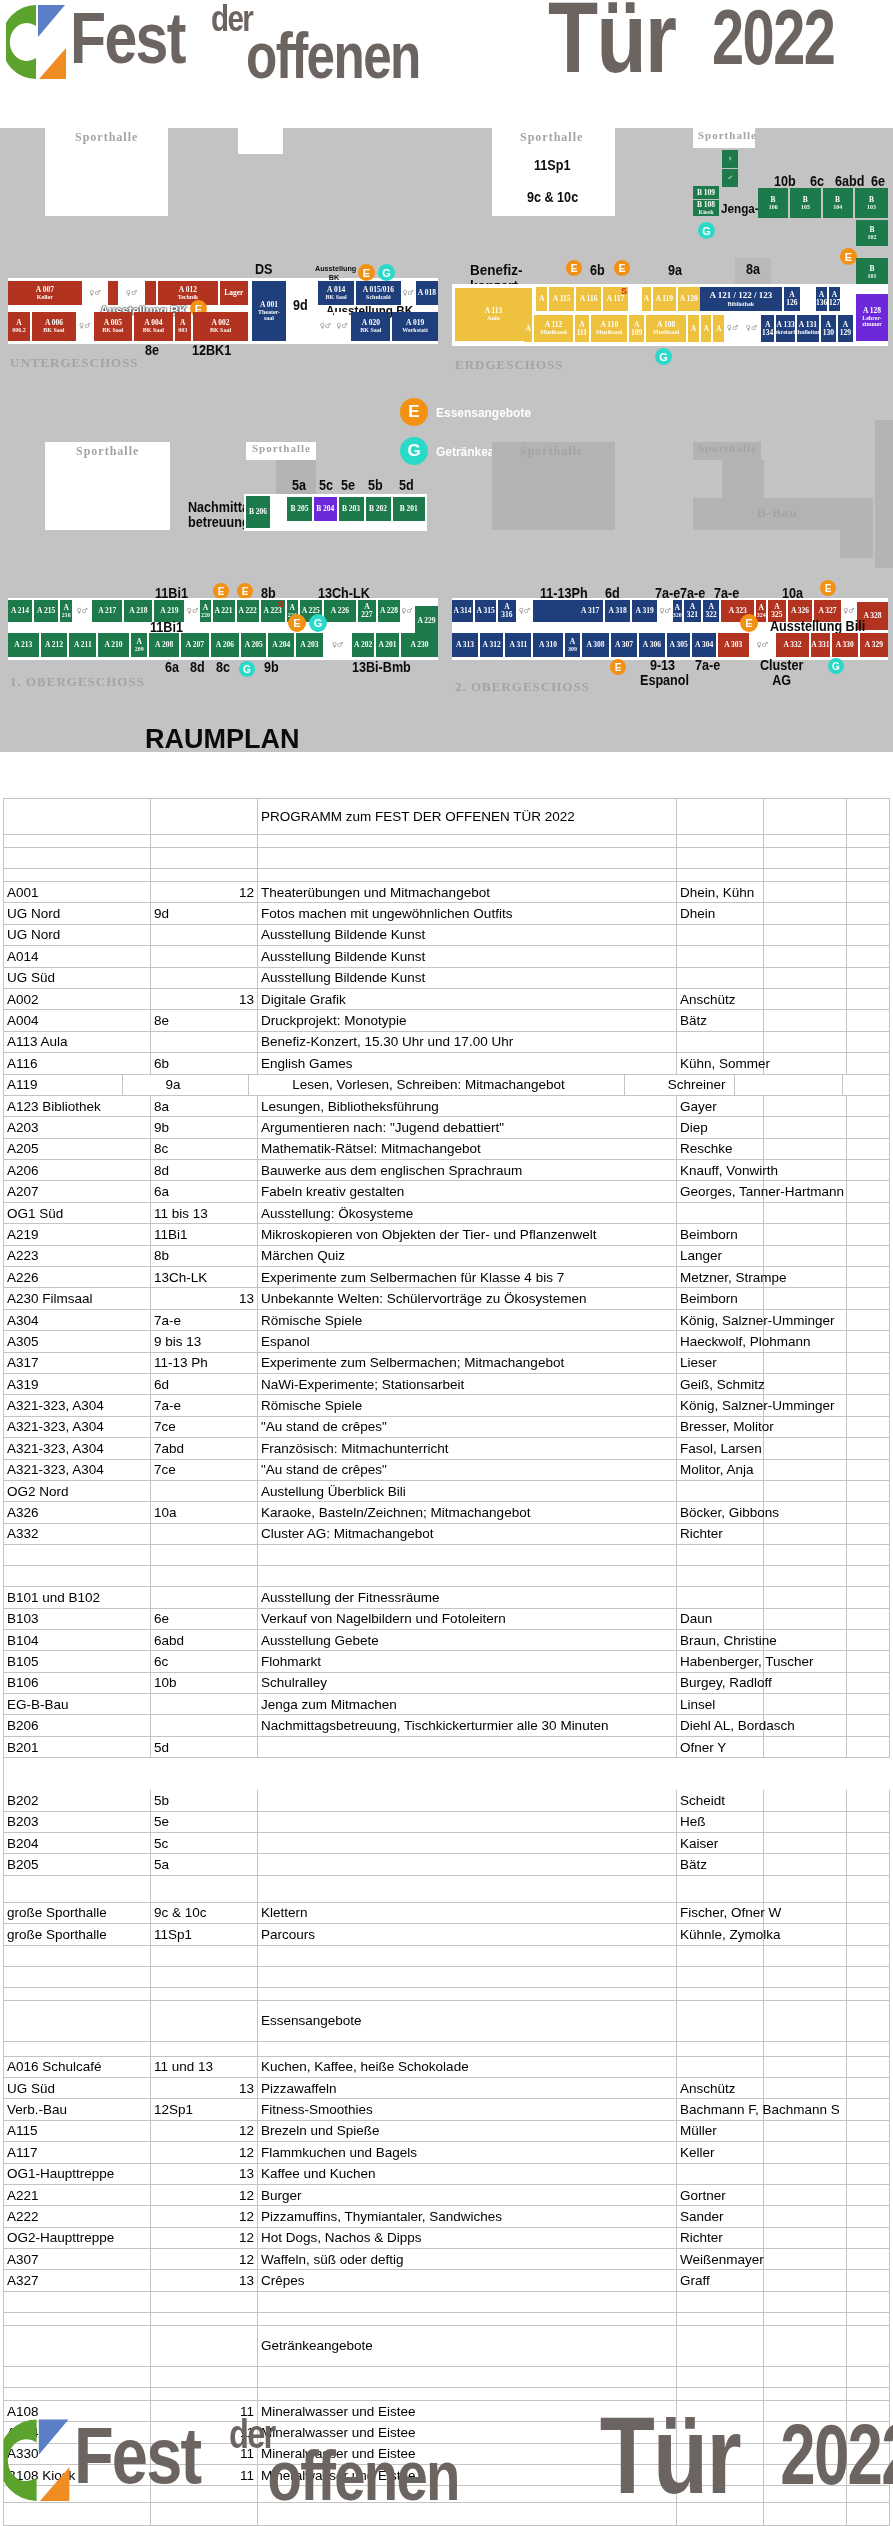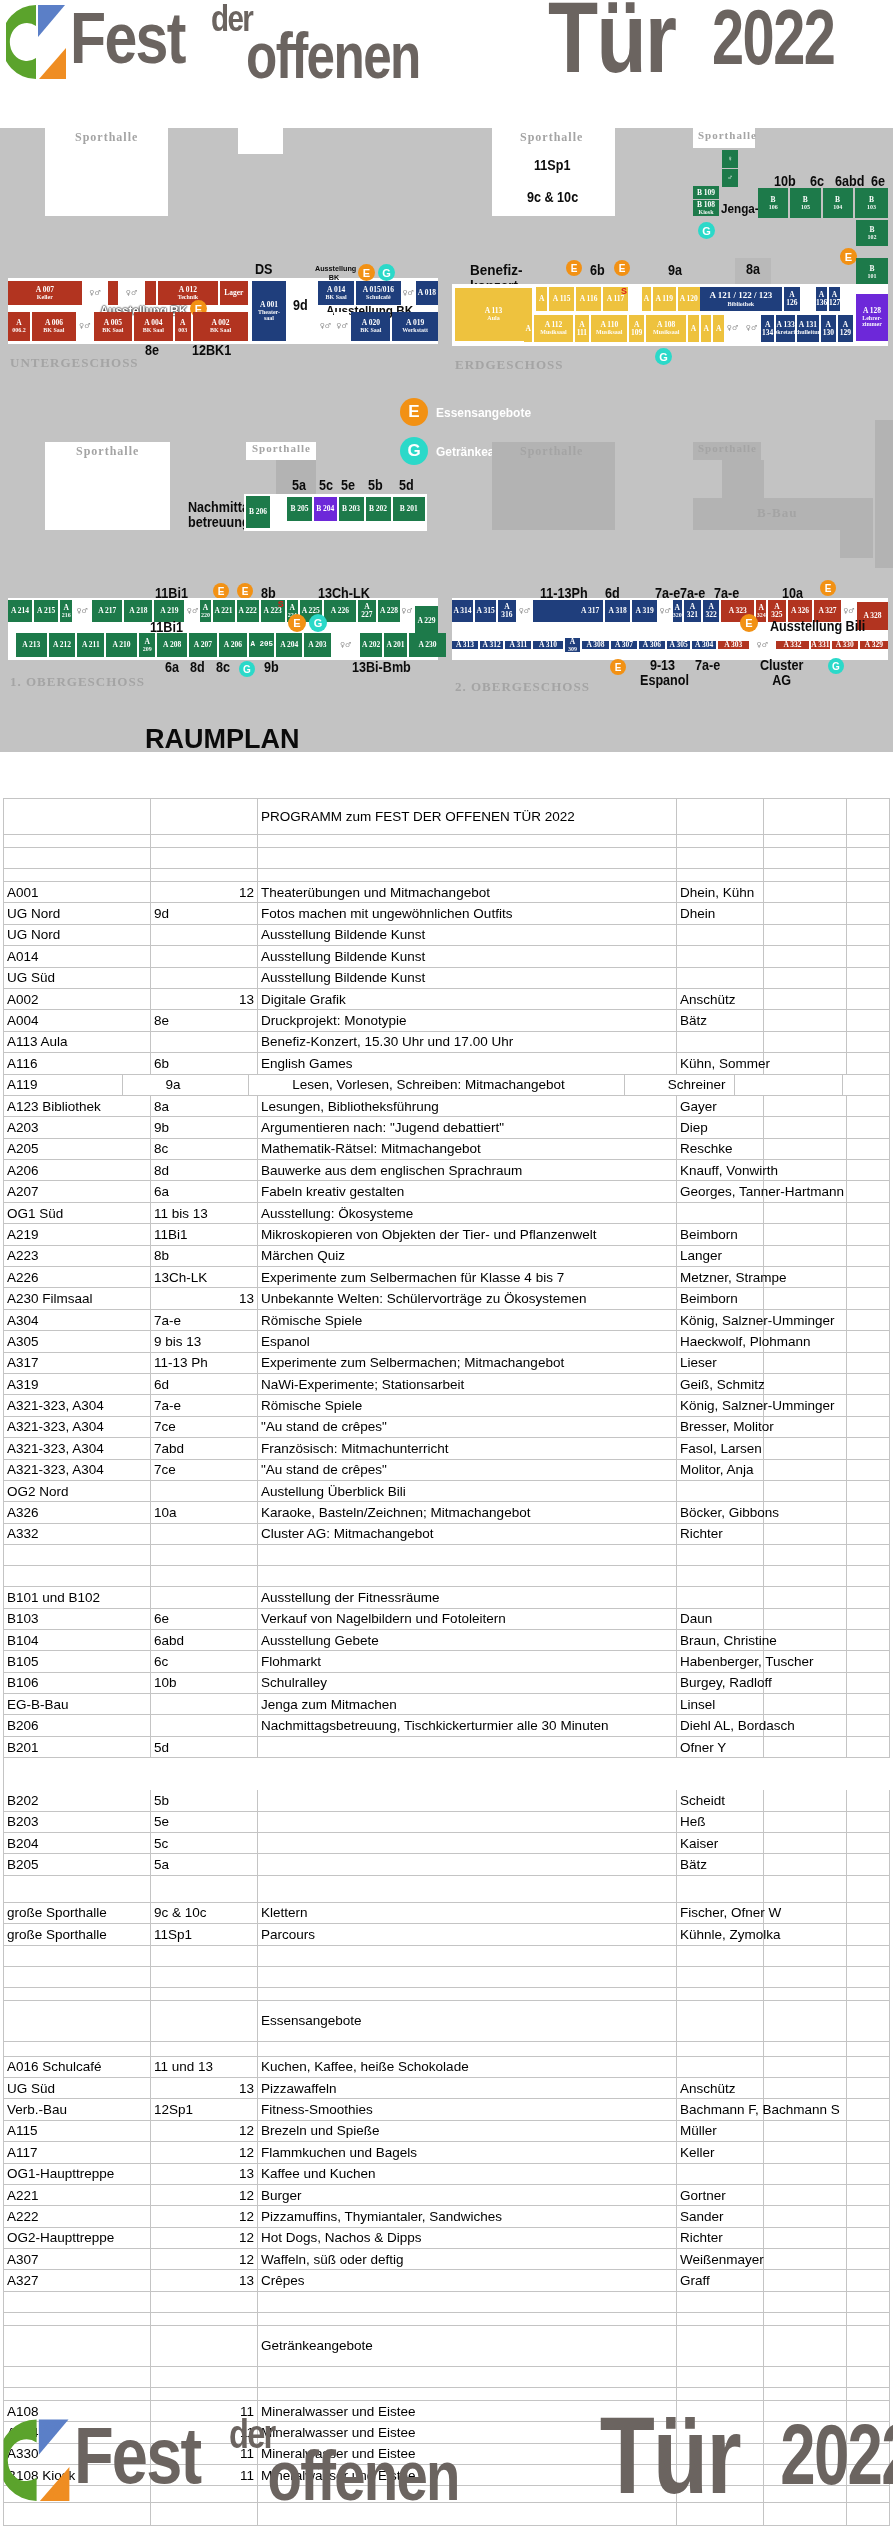--- a/index.html
+++ b/index.html
@@ -433,21 +433,21 @@
         <div class="rn">A 228</div>
       </div>
       <div class="room wc" style="flex-grow: 0.5; background: rgb(255, 255, 255);">♀♂</div>
     </div>
     <div class="room" style="left: 415px; top: 478px; width: 23px; height: 30px; background: rgb(29, 122, 74);">
       <div class="rn">A 229</div>
     </div>
     <div class="lbl" style="left: 150px; top: 492px; font-size: 14px;">11Bi1</div>
     <div class="badge" style="left: 288px; top: 486px; width: 18px; height: 18px; background: rgb(242, 145, 20); font-size: 11px;">E</div>
     <div class="badge" style="left: 309px; top: 486px; width: 18px; height: 18px; background: rgb(43, 217, 201); font-size: 11px;">G</div>
-    <div class="prow" style="left: 16px; top: 505px; width: 430px; height: 24px;">
+    <div class="prow" style="left: 8px; top: 505px; width: 430px; height: 24px;">
       <div class="room" style="flex-grow: 1.2; background: rgb(29, 122, 74);">
         <div class="rn">A 213</div>
       </div>
       <div class="room" style="flex-grow: 1.05; background: rgb(29, 122, 74);">
         <div class="rn">A 212</div>
       </div>
       <div class="room" style="flex-grow: 1.05; background: rgb(29, 122, 74);">
         <div class="rn">A 211</div>
       </div>
       <div class="room" style="flex-grow: 1.2; background: rgb(29, 122, 74);">
@@ -459,21 +459,21 @@
       </div>
       <div class="room" style="flex-grow: 1.15; background: rgb(29, 122, 74);">
         <div class="rn">A 208</div>
       </div>
       <div class="room" style="flex-grow: 1.1; background: rgb(29, 122, 74);">
         <div class="rn">A 207</div>
       </div>
       <div class="room" style="flex-grow: 1.1; background: rgb(29, 122, 74);">
         <div class="rn">A 206</div>
       </div>
-      <div class="room" style="flex-grow: 1; background: rgb(29, 122, 74); font-family: Liberation Mono, monospace;">
+      <div class="room" style="flex-grow: 1; background: rgb(29, 122, 74);">
         <div class="rn">A 205</div>
       </div>
       <div class="room" style="flex-grow: 1; background: rgb(29, 122, 74);">
         <div class="rn">A 204</div>
       </div>
       <div class="room" style="flex-grow: 1.05; background: rgb(29, 122, 74);">
         <div class="rn">A 203</div>
       </div>
       <div class="room wc" style="flex-grow: 1; background: rgb(255, 255, 255);">♀♂</div>
       <div class="room" style="flex-grow: 0.85; background: rgb(29, 122, 74);">
@@ -557,21 +557,21 @@
       <div class="room" style="flex-grow: 1.5; background: rgb(178, 52, 32);">
         <div class="rn">A 327</div>
       </div>
       <div class="room wc" style="flex-grow: 0.7; background: rgb(255, 255, 255);">♀♂</div>
     </div>
     <div class="room" style="left: 857px; top: 474px; width: 31px; height: 28px; background: rgb(178, 52, 32);">
       <div class="rn">A 328</div>
     </div>
     <div class="badge" style="left: 740px; top: 486px; width: 18px; height: 18px; background: rgb(242, 145, 20); font-size: 11px;">E</div>
     <div class="lbl" style="left: 770px; top: 491px; font-size: 14px;">Ausstellung Bili</div>
-    <div class="prow" style="left: 452px; top: 505px; width: 436px; height: 24px; align-items: center;">
+    <div class="prow" style="left: 452px; top: 505px; width: 436px; height: 24px;">
       <div class="room" style="flex-grow: 1.1; background: rgb(31, 62, 124);">
         <div class="rn">A 313</div>
       </div>
       <div class="room" style="flex-grow: 1; background: rgb(31, 62, 124);">
         <div class="rn">A 312</div>
       </div>
       <div class="room" style="flex-grow: 1.1; background: rgb(31, 62, 124);">
         <div class="rn">A 311</div>
       </div>
       <div class="room" style="flex-grow: 1.25; background: rgb(31, 62, 124);">

